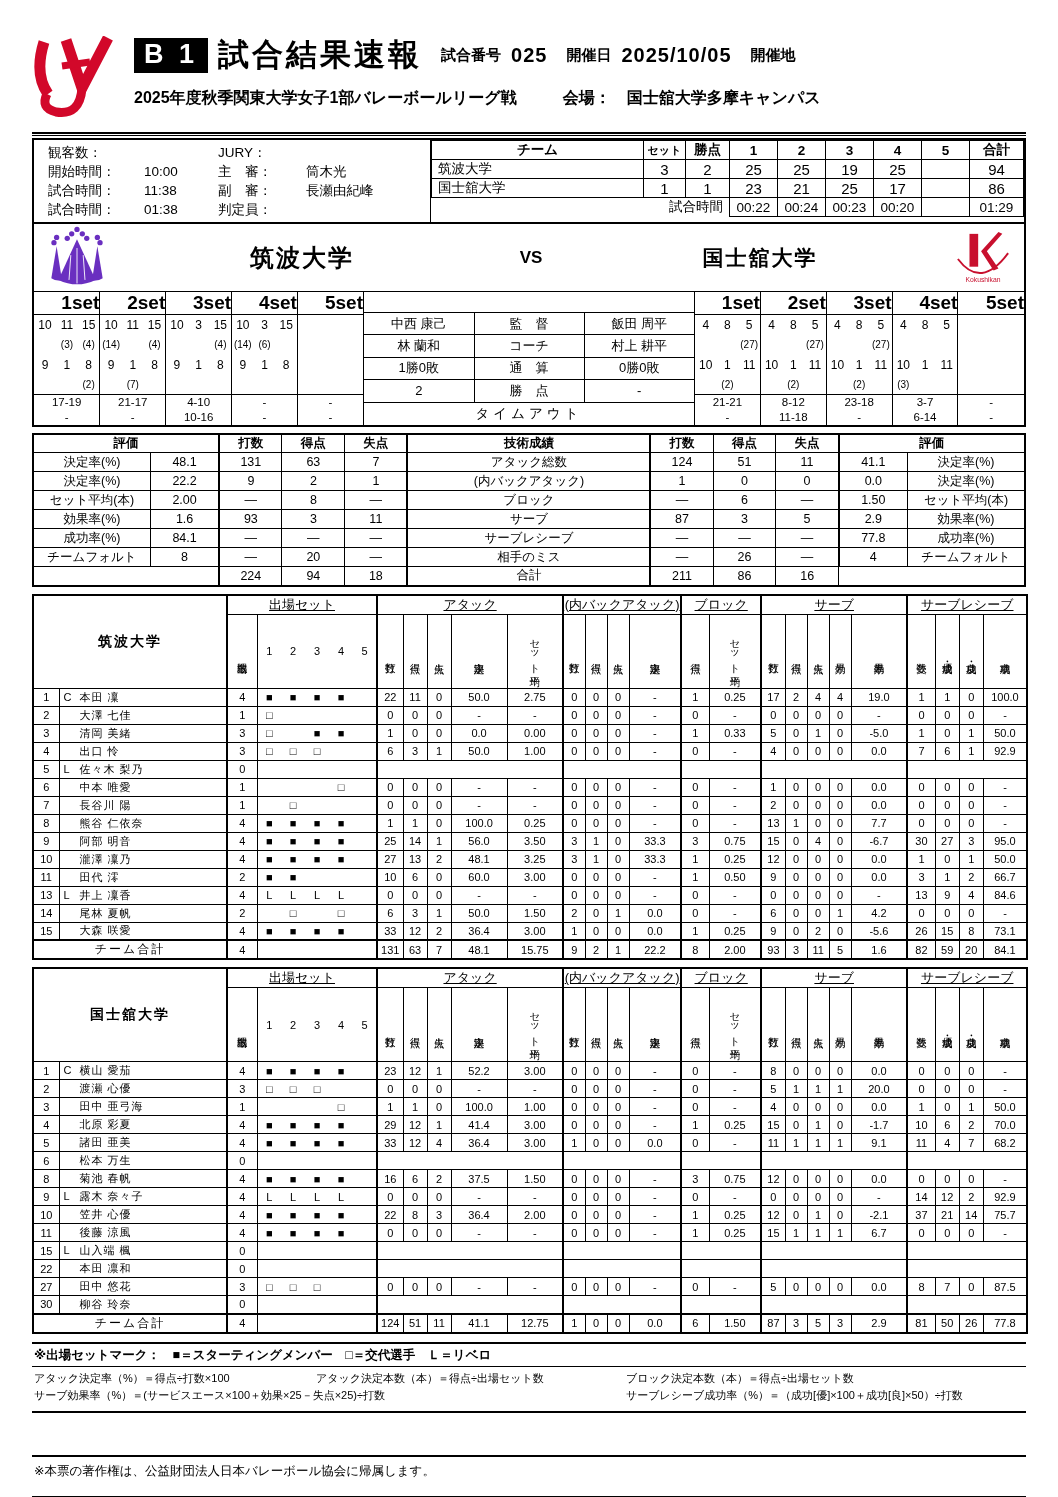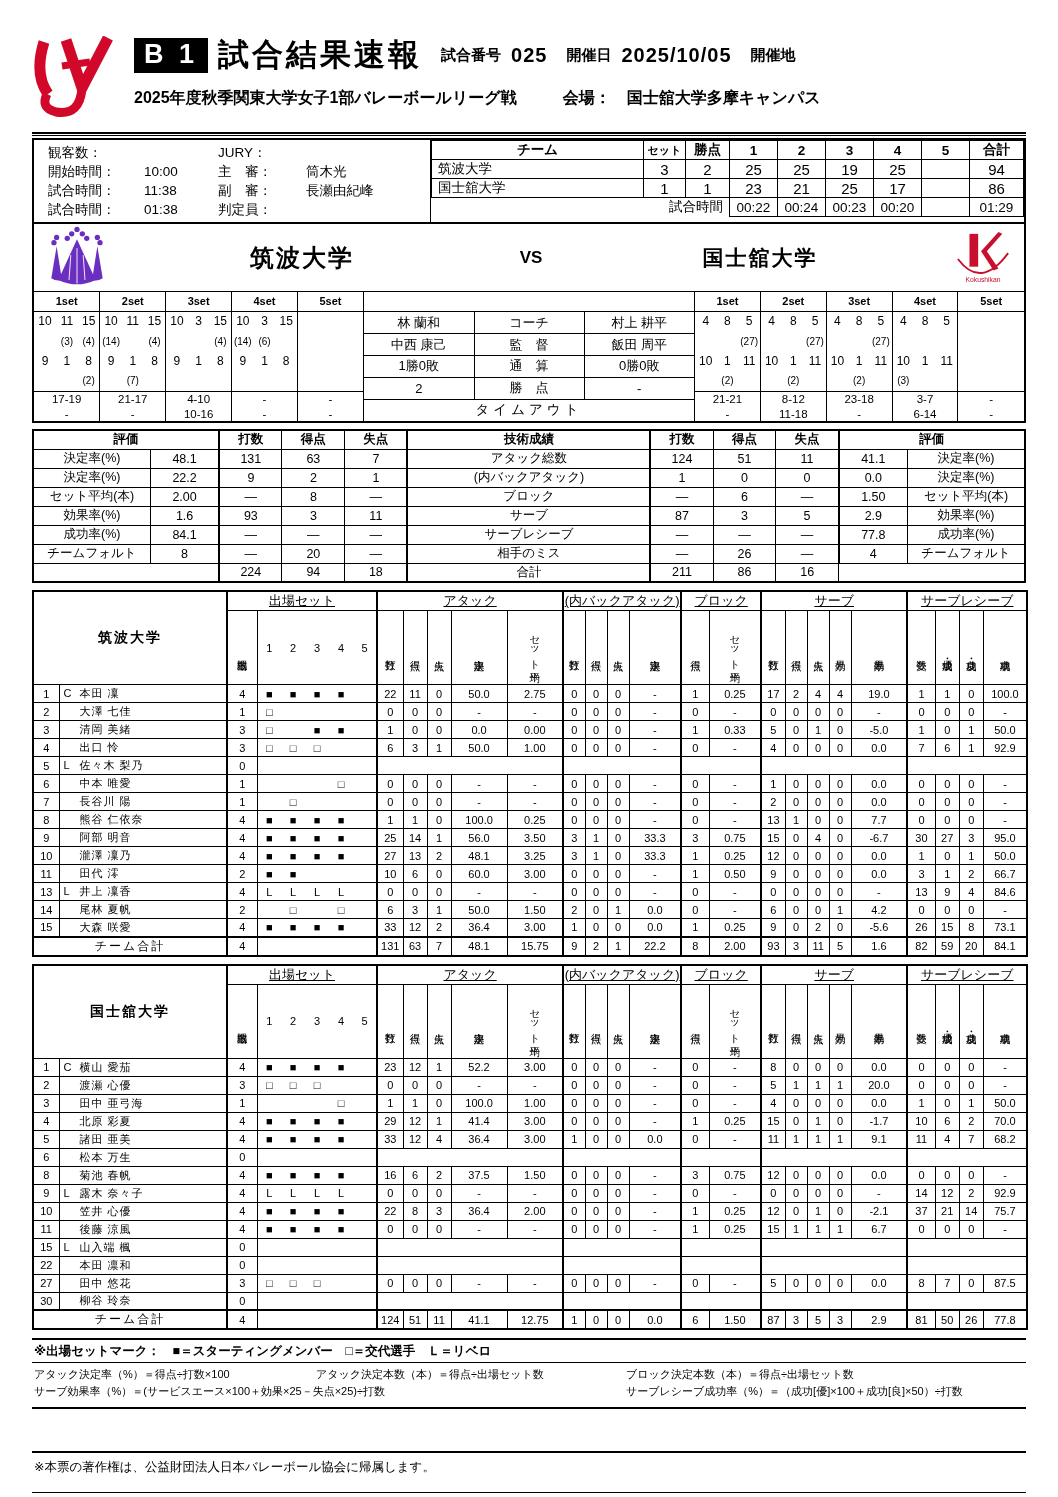--- a/index.html
+++ b/index.html
@@ -39,21 +39,21 @@
   
   .mid-box { border:2px solid #000; border-top:none; }
   .banner { display:flex; align-items:center; height:68px; padding:0 12px; border-bottom:1px solid #000; }
   .banner .hname { flex:1; text-align:center; font-size:24px; font-weight:bold; letter-spacing:2px; }
   .banner .aname { flex:1; text-align:center; font-size:21px; font-weight:bold; letter-spacing:2px; }
   .banner .vs { width:70px; text-align:center; font-size:17px; font-weight:bold; }
   .klogo-wrap { display:flex; flex-direction:column; align-items:center; }
 
   .sets-row { display:flex; align-items:stretch; }
   table.sets { border-collapse:collapse; table-layout:fixed; width:334px; }
-  table.sets th.set-h { border-bottom:1px solid #000; font-size:11px; font-weight:bold; height:19px; padding:0; }
+  table.sets th.set-h { border-bottom:1px solid #000; font-size:19px; font-weight:bold; height:19px; padding:0;text-align:right; }
   table.sets td { text-align:center; font-size:12px; height:20px; padding:0; }
   table.sets .paren { font-size:10px; }
   table.sets .sr { border-right:1px solid #000; }
   table.sets .sr:last-child { border-right:none; }
   table.sets .to { font-size:11.5px; height:15px; }
   table.sets .tline { border-top:1px solid #000; }
   table.sets-l { border-right:1px solid #000; }
   table.sets-r { border-left:1px solid #000; }
 
   .bench { width:330px; }
@@ -343,28 +343,28 @@
             </tr>
           </tbody>
         </table>
       <div class="bench">
         <table class="bench-t">
             <tbody>
               <tr>
                 <td class="spacer" colspan="3"></td>
               </tr>
               <tr>
+                <td>中西 康己</td>
+                <td>監　督</td>
+                <td>飯田 周平</td>
+              </tr>
+              <tr>
                 <td>林 蘭和</td>
                 <td>コーチ</td>
                 <td>村上 耕平</td>
-              </tr>
-              <tr>
-                <td>中西 康己</td>
-                <td>監　督</td>
-                <td>飯田 周平</td>
               </tr>
               <tr>
                 <td>1勝0敗</td>
                 <td>通　算</td>
                 <td>0勝0敗</td>
               </tr>
               <tr>
                 <td>2</td>
                 <td>勝　点</td>
                 <td>-</td>

